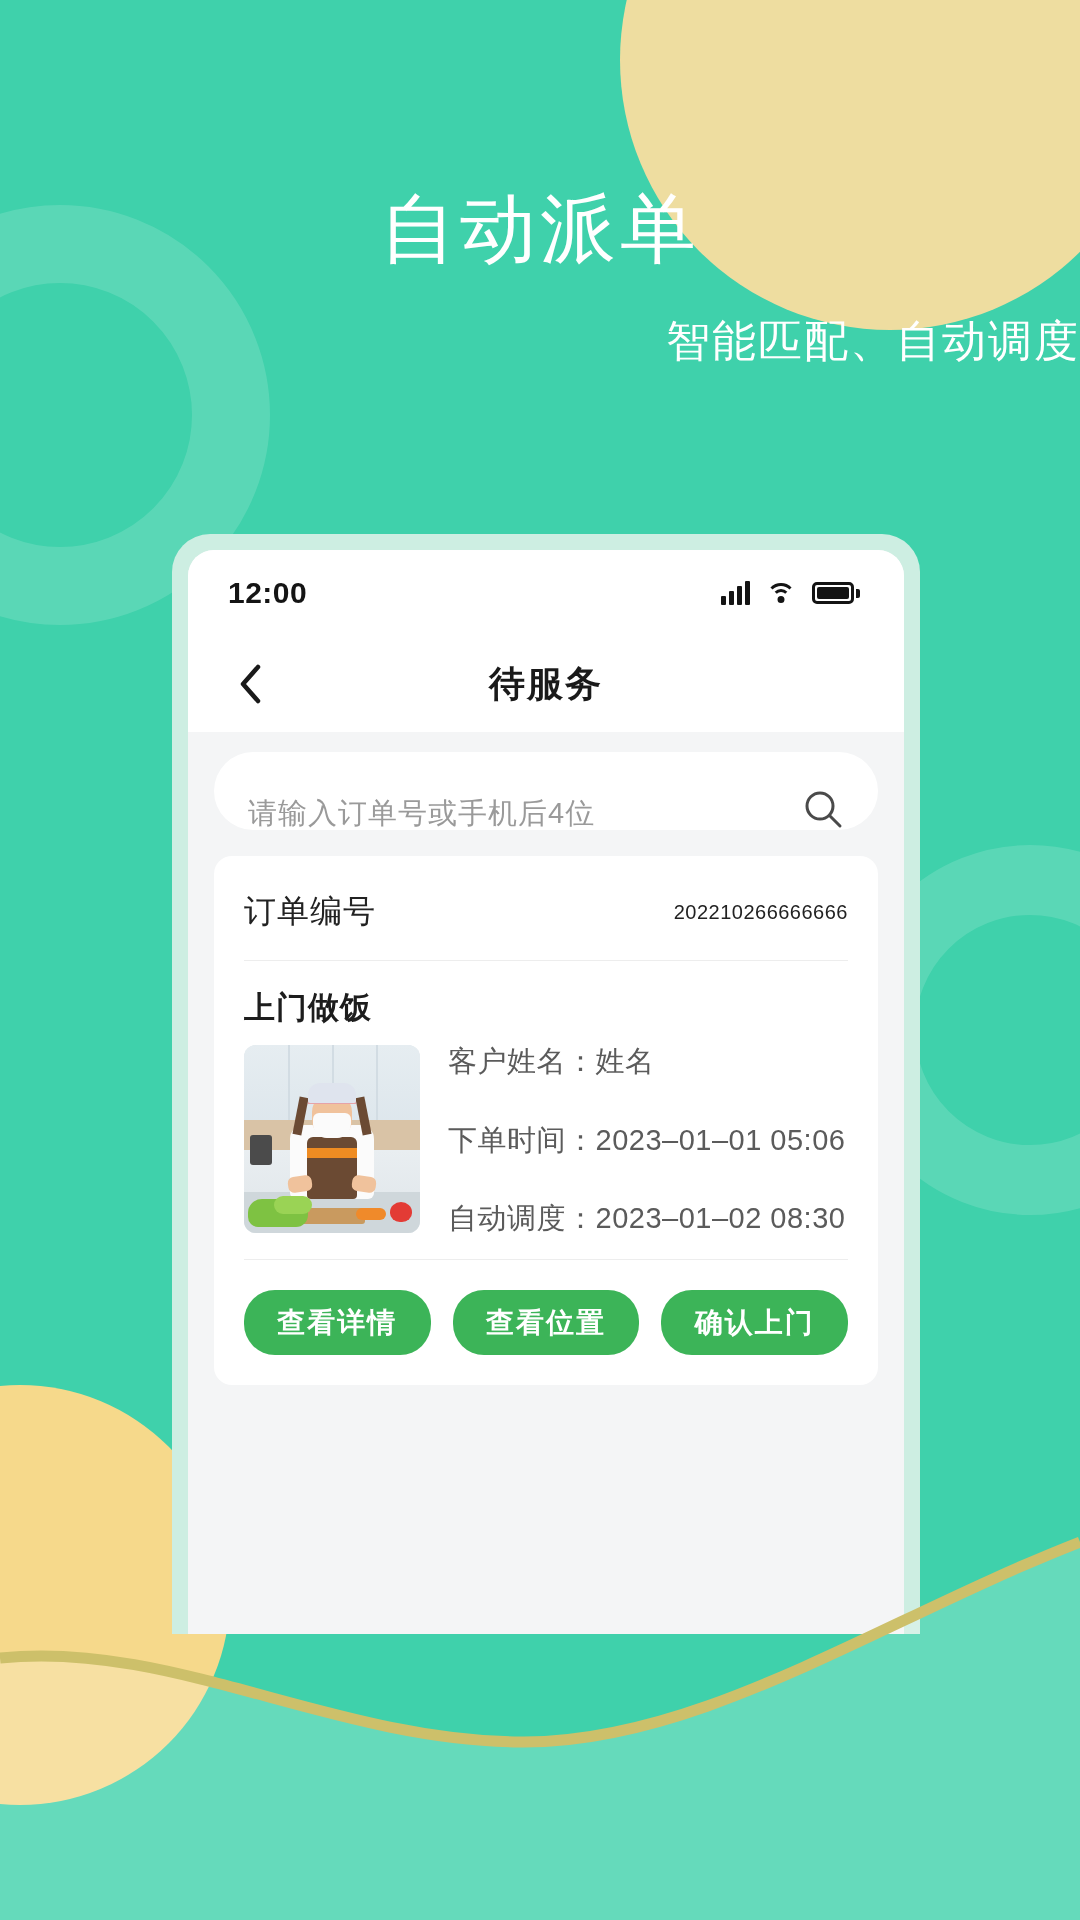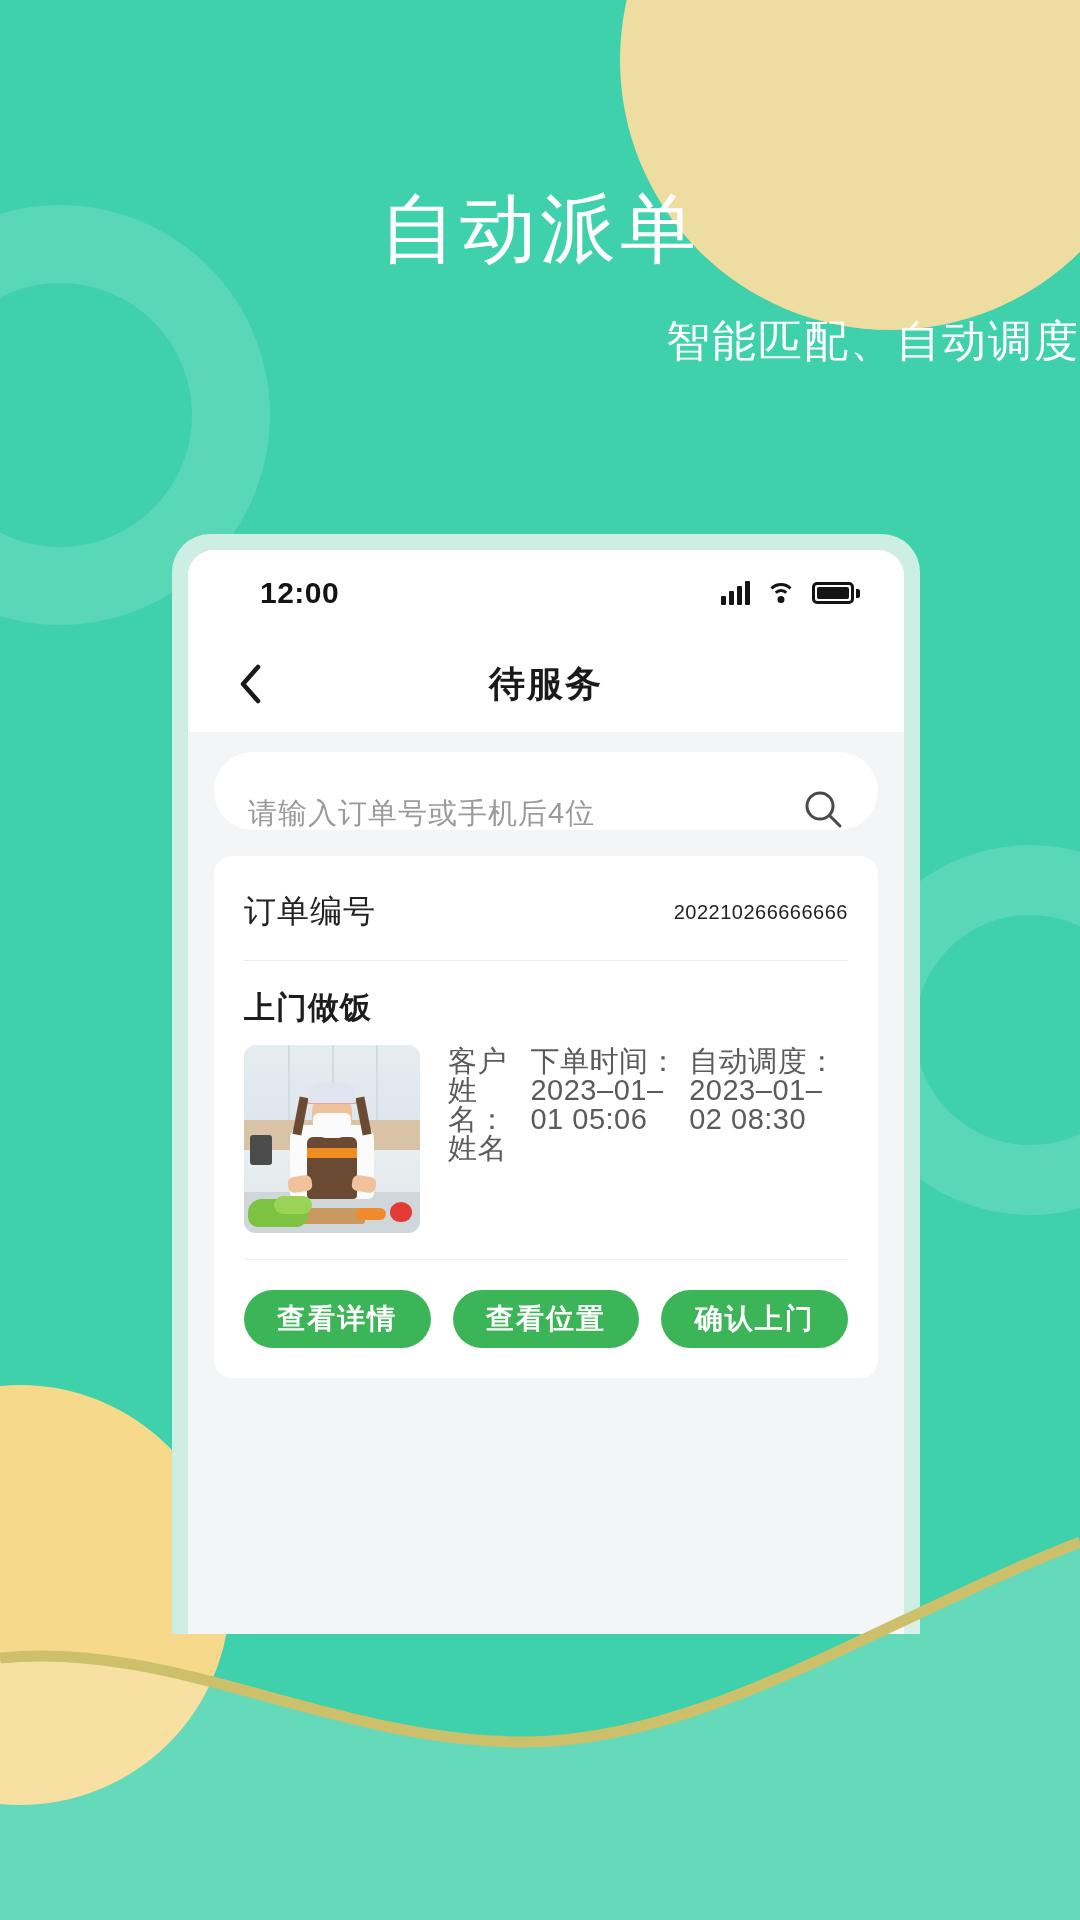--- a/index.html
+++ b/index.html
@@ -62,21 +62,21 @@
     width:100%; height:100%;
     background:#f4f5f6;
     border-top-left-radius:26px; border-top-right-radius:26px;
     overflow:hidden; position:relative;
   }
 
   
   #status-bar {
     height:86px; background:#ffffff;
     display:flex; align-items:center; justify-content:space-between;
-    padding:0 44px 0 72px;
+    padding:0 44px 0 40px;
   }
   #status-time { font-size:30px; font-weight:700; color:#141414; letter-spacing:0.5px; }
   #status-icons { display:flex; align-items:center; gap:16px; }
   .signal-icon { display:flex; align-items:flex-end; gap:3px; height:24px; }
   .signal-icon i { display:block; width:5px; background:#141414; border-radius:1px; }
   .signal-icon i:nth-child(1){ height:9px; }
   .signal-icon i:nth-child(2){ height:14px; }
   .signal-icon i:nth-child(3){ height:19px; }
   .signal-icon i:nth-child(4){ height:24px; }
   .wifi-icon { position:relative; width:30px; height:24px; }
@@ -160,28 +160,28 @@
   .th-cap-band { position:absolute; left:50%; transform:translateX(-50%); top:28%; width:48px; height:6px; background:#e6a3a8; }
   .th-board { position:absolute; left:50%; transform:translateX(-50%); bottom:5%; width:66px; height:16px; background:#c99a5f; border-radius:3px; }
   .th-lettuce { position:absolute; left:4px; bottom:3%; width:60px; height:28px; background:#7ec242; border-radius:14px 6px 12px 10px; }
   .th-lettuce2 { position:absolute; left:30px; bottom:10%; width:38px; height:18px; background:#9ad355; border-radius:10px; }
   .th-carrot { position:absolute; right:34px; bottom:7%; width:30px; height:12px; background:#f08a2a; border-radius:7px; }
   .th-tomato { position:absolute; right:8px; bottom:6%; width:22px; height:20px; background:#e33b35; border-radius:50% 50% 45% 45%; }
   .th-armL { position:absolute; left:44px; bottom:22%; width:24px; height:16px; background:#f0c29c; border-radius:6px; transform:rotate(-8deg); }
   .th-armR { position:absolute; right:44px; bottom:22%; width:24px; height:16px; background:#f0c29c; border-radius:6px; transform:rotate(8deg); }
   .th-coffee { position:absolute; left:6px; top:48%; width:22px; height:30px; background:#4b4b4b; border-radius:3px; }
 
-  #service-info { flex:1; display:flex; flex-direction:row; justify-content:space-between; padding-top:2px; }
+  #service-info { flex:1; display:flex; flex-direction:column; justify-content:space-between; padding-top:2px; }
   .info-row { font-size:29px; color:#5b5b5b; letter-spacing:0.5px; line-height:1.0; }
   .info-row .k { color:#5b5b5b; }
   .info-row .v { color:#5b5b5b; }
 
   #card-actions { display:flex; gap:22px; padding-top:30px; }
   .action-btn {
-    flex:1; height:58px; border:0; border-radius:31px;
+    flex:1; height:65px; border:0; border-radius:31px;
     background:#3cb458; color:#ffffff;
     font-family:inherit; font-size:28px; font-weight:700; letter-spacing:2px;
     cursor:pointer;
   }
 
   
   #wave-overlay {
     position:absolute; left:0; bottom:0; width:1080px; height:430px;
     z-index:6; pointer-events:none;
   }

